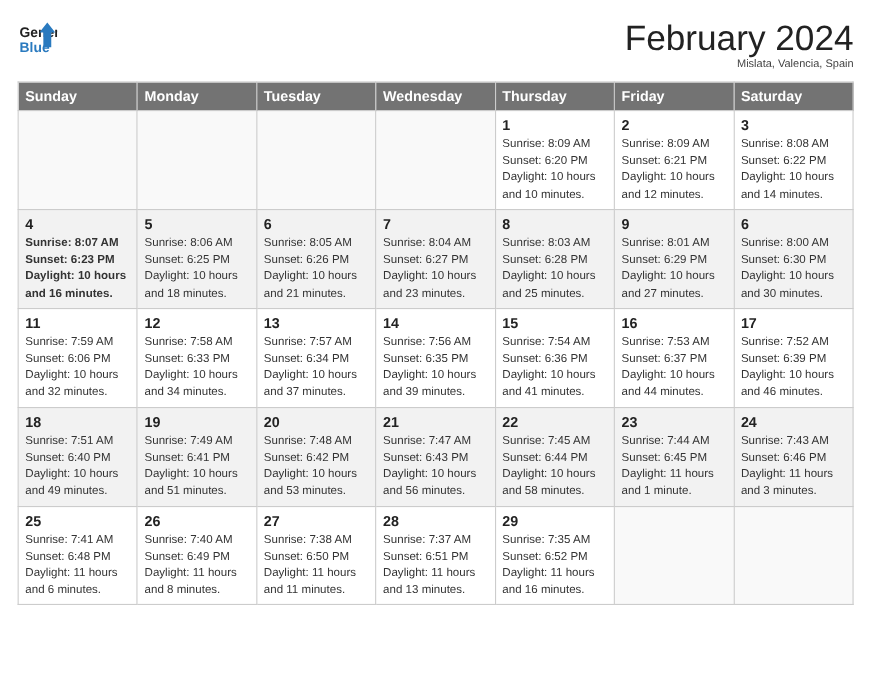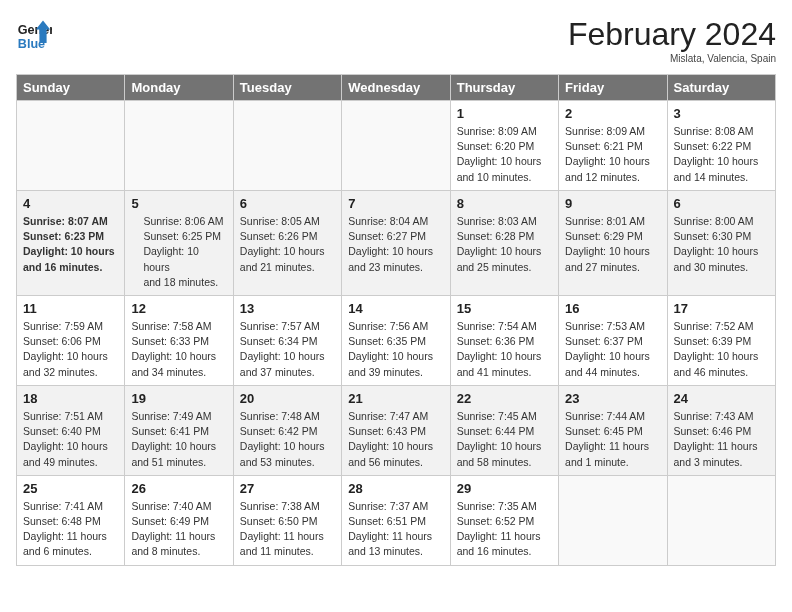--- a/index.html
+++ b/index.html
@@ -147,21 +147,21 @@
       <tr>
         <td>
           <div class="day-number">4</div>
           <div class="day-info" style="white-space: pre-line; font-weight: bold;">Sunrise: 8:07 AM
 Sunset: 6:23 PM
 Daylight: 10 hours
 and 16 minutes.</div>
         </td>
         <td>
           <div class="day-number">5</div>
-          <div class="day-info" style="white-space: pre-line; margin-left: 12px;">Sunrise: 8:06 AM
+          <div class="day-info" style="white-space: pre-line;">Sunrise: 8:06 AM
 Sunset: 6:25 PM
 Daylight: 10 hours
 and 18 minutes.</div>
         </td>
         <td>
           <div class="day-number">6</div>
           <div class="day-info" style="white-space: pre-line;">Sunrise: 8:05 AM
 Sunset: 6:26 PM
 Daylight: 10 hours
 and 21 minutes.</div>

